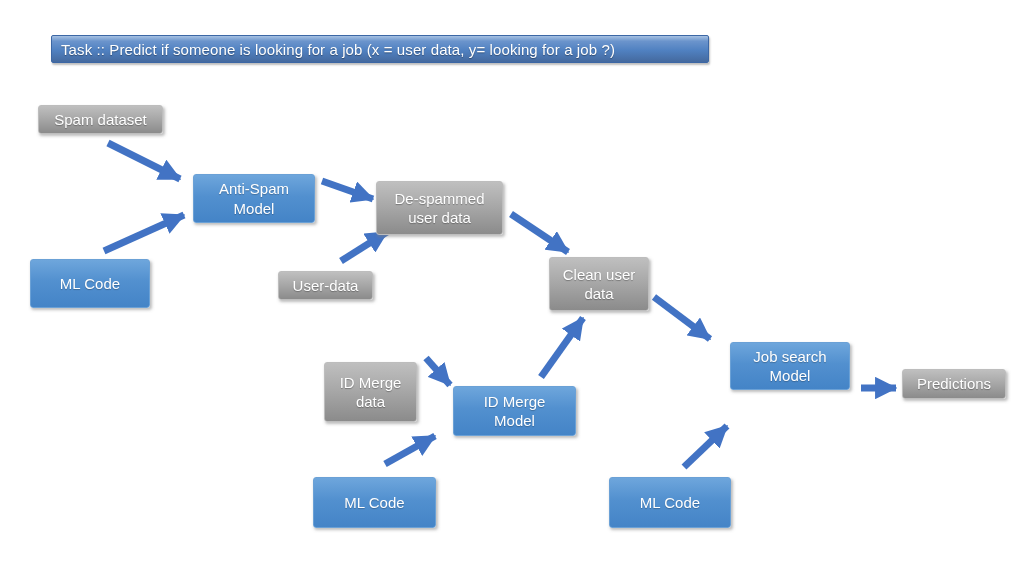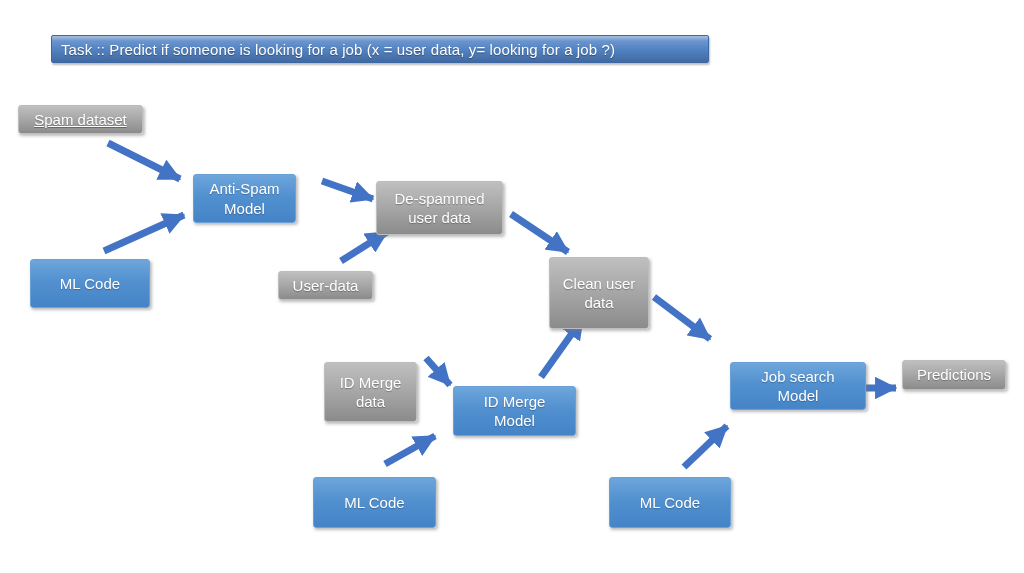--- a/index.html
+++ b/index.html
@@ -82,43 +82,43 @@
       <line x1="511" y1="214" x2="568" y2="252" marker-end="url(#ah)"></line>
       <line x1="426" y1="358" x2="450" y2="385" marker-end="url(#ah)"></line>
       <line x1="385" y1="464" x2="435" y2="436" marker-end="url(#ah)"></line>
       <line x1="541" y1="377" x2="583" y2="318" marker-end="url(#ah)"></line>
       <line x1="654" y1="297" x2="710" y2="339" marker-end="url(#ah)"></line>
       <line x1="684" y1="467" x2="727" y2="426" marker-end="url(#ah)"></line>
       <line x1="861" y1="388" x2="896" y2="388" marker-end="url(#ah)"></line>
     </g>
   </svg>
 
-  <div class="node data" style="left:18px;  top:105px; width:125px; height:29px;text-decoration:underline;">Spam dataset</div>
+  <div class="node data" style="left:38px;  top:105px; width:125px; height:29px;">Spam dataset</div>
 
-  <div class="node model" style="left:193px; top:174px; width:103px; height:49px;">Anti-Spam
+  <div class="node model" style="left:193px; top:174px; width:122px; height:49px;">Anti-Spam
 Model</div>
 
   <div class="node model" style="left:30px;  top:259px; width:120px; height:49px;">ML Code</div>
 
   <div class="node data" style="left:278px; top:271px; width:95px;  height:29px;">User-data</div>
 
   <div class="node data" style="left:376px; top:181px; width:127px; height:54px;">De-spammed
 user data</div>
 
-  <div class="node data" style="left:549px; top:257px; width:100px; height:72px;">Clean user
+  <div class="node data" style="left:549px; top:257px; width:100px; height:54px;">Clean user
 data</div>
 
   <div class="node data" style="left:324px; top:362px; width:93px;  height:60px;">ID Merge
 data</div>
 
   <div class="node model" style="left:453px; top:386px; width:123px; height:50px;">ID Merge
 Model</div>
 
   <div class="node model" style="left:313px; top:477px; width:123px; height:51px;">ML Code</div>
 
-  <div class="node model" style="left:730px; top:362px; width:136px; height:48px;">Job search
+  <div class="node model" style="left:730px; top:342px; width:120px; height:48px;">Job search
 Model</div>
 
   <div class="node model" style="left:609px; top:477px; width:122px; height:51px;">ML Code</div>
 
-  <div class="node data" style="left:902px; top:360px; width:104px; height:30px;">Predictions</div>
+  <div class="node data" style="left:902px; top:369px; width:104px; height:30px;">Predictions</div>
 
 </div>
 
 </body></html>

